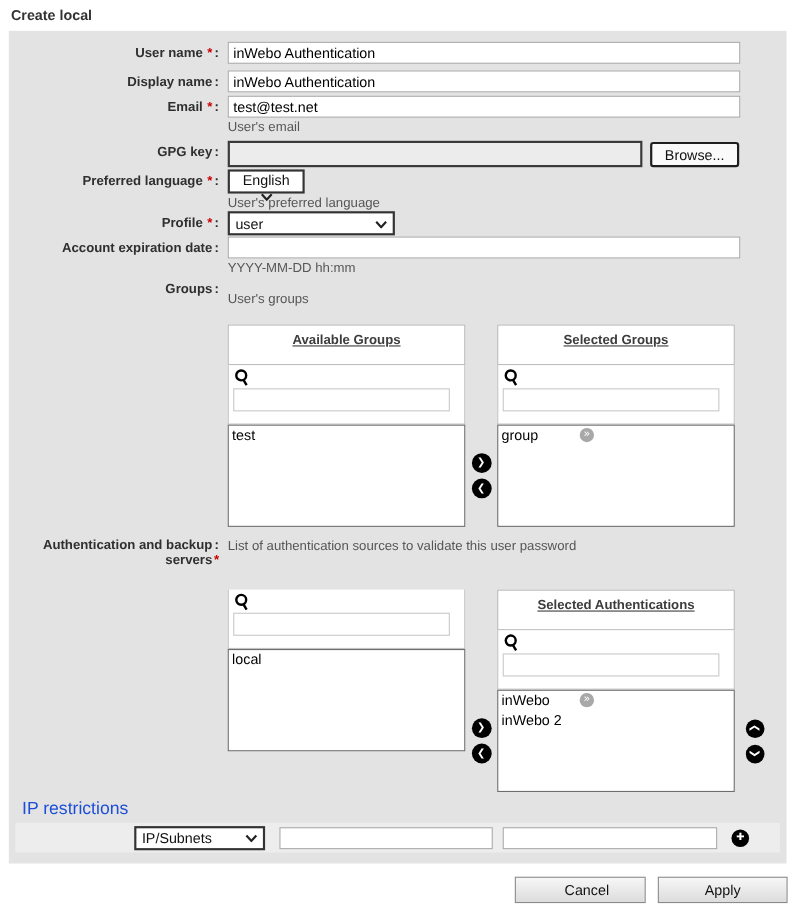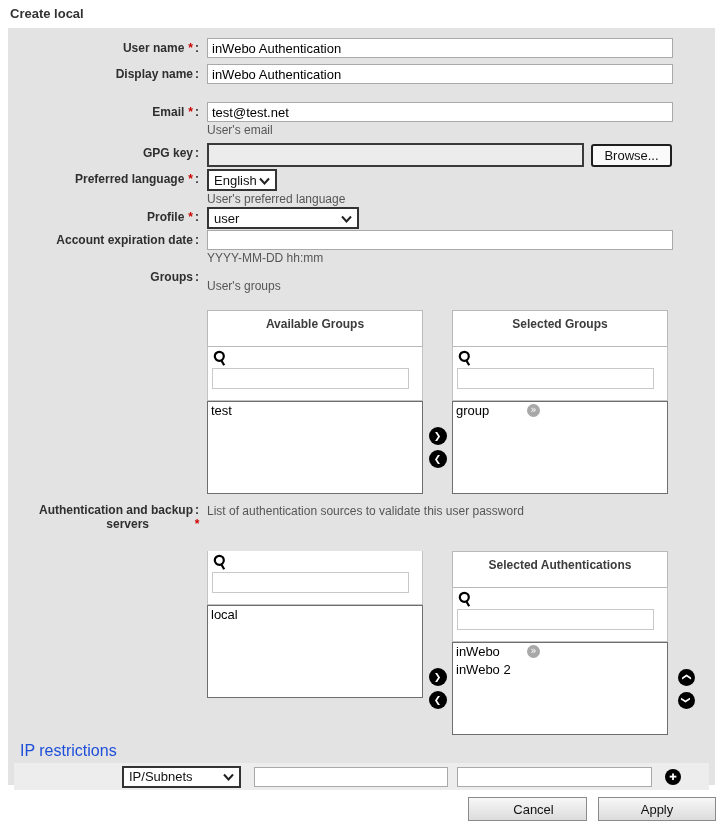--- a/index.html
+++ b/index.html
@@ -22,29 +22,29 @@
   input[type="text"] { font-family: "Liberation Sans", sans-serif; font-size: 13px;
                        border: 1px solid #a9a9a9; background: #fff; height: 20px; padding: 1px 4px; outline: none; }
   .text-wide { width: 466px; }
 
   .file-field { width: 377px; height: 24px; background: #ececec; border: 2px solid #3a3a3a; }
   .browse-btn { margin-left: 7px; height: 23px; width: 81px; background: #fafafa; border: 2px solid #1f1f1f;
                 border-radius: 3px; font-family: "Liberation Sans", sans-serif; font-size: 13px; color: #111; }
 
   .sel { display: inline-flex; align-items: center; justify-content: space-between; background: #fff;
          border: 2px solid #333; height: 22px; padding: 0 5px; font-size: 13px; color: #111; cursor: default; }
-  .sel-lang { width: 70px; }
+  .sel-lang { width: 70px; flex-direction: column; }
   .sel-profile { width: 152px; }
   .sel-ip { width: 119px; }
 
   
   .picker { display: flex; align-items: flex-start; }
   .dl-col { width: 216px; flex: none; }
   .dl-header { height: 37px; background: #fff; border: 1px solid #b9b9b9; text-align: center;
-               font-size: 12px; font-weight: bold; color: #3c3c3c; padding-top: 6px; }
+               font-size: 12px; font-weight: bold; color: #3c3c3c; padding-top: 6px; text-decoration: underline; }
   .dl-search { height: 54px; background: #fff; border: 1px solid #c3c3c3; border-top: none; padding: 3px 2px 0 4px; }
   .dl-search input { width: 197px; height: 21px; border: 1px solid #c9c9c9; display: block; margin-top: 1px; }
   .dl-list { height: 93px; background: #fff; border: 1px solid #6e6e6e; overflow: hidden; }
   .dl-item { position: relative; font-size: 13px; line-height: 16px; padding: 1px 3px; color: #000; }
   .item-badge { position: absolute; left: 74px; top: 2px; width: 13px; height: 13px; border-radius: 50%;
                 background: #a8a8a8; color: #fff; font-size: 10px; line-height: 12px; text-align: center;
                 font-family: "DejaVu Sans", sans-serif; cursor: pointer; }
   .dl-mid { width: 29px; flex: none; display: flex; flex-direction: column; align-items: center;
             justify-content: center; gap: 5px; margin-top: 91px; height: 93px; }
   .dl-updown { width: 28px; flex: none; display: flex; flex-direction: column; align-items: center;
@@ -61,21 +61,21 @@
   .ip-input1 { margin-left: 13px; width: 194px; }
   .ip-input2 { margin-left: 9px; width: 195px; background: #f2f2f2; border: 1px solid #c9c9c9; color: #888; }
   .add-btn { margin-left: 13px; width: 16px; height: 16px; font-size: 9px; }
 
   .action-btn { position: absolute; top: 797px; height: 24px; border: 1px solid #8a8a8a;
                 background: linear-gradient(#f7f7f7, #dcdcdc); font-family: "Liberation Sans", sans-serif;
                 font-size: 13px; color: #111; cursor: pointer; }
   .btn-cancel { left: 468px; width: 119px; padding-left: 12px; }
   .btn-apply { left: 598px; width: 118px; }
 
-  .mt10{margin-top:10px}.mt6{margin-top:6px}.mt5{margin-top:18px}.mt2{margin-top:2px}
+  .mt10{margin-top:10px}.mt6{margin-top:6px}.mt5{margin-top:3px}.mt2{margin-top:2px}
   .mt1{margin-top:1px}.mt9{margin-top:9px}.mt17{margin-top:17px}.mt20{margin-top:20px}
   .search-icon-wrap { display:block; height: 17px; }
 </style>
 </head>
 <body>
 
 <div class="page-title">Create local</div>
 
 <div class="panel">
 
@@ -224,21 +224,21 @@
   </div>
 
   <div class="f-row mt9">
     <div style="display:flex; flex-direction:column; width:193px;">
       <div style="display:flex;">
         <div class="label-col" style="padding-top:0;">
             <span>Authentication and backup</span>
           </div>
         <div class="punct-col" style="padding-top:0;">:</div>
       </div>
-      <div style="display:flex;gap:44px;">
+      <div style="display:flex;">
         <div class="label-col" style="padding-top:0;">
             <span>servers</span>
           </div>
         <div class="punct-col req" style="padding-top:0;">*</div>
       </div>
     </div>
     <div class="content-col">
       <div class="hint" style="">List of authentication sources to validate this user password</div>
     </div>
   </div>

